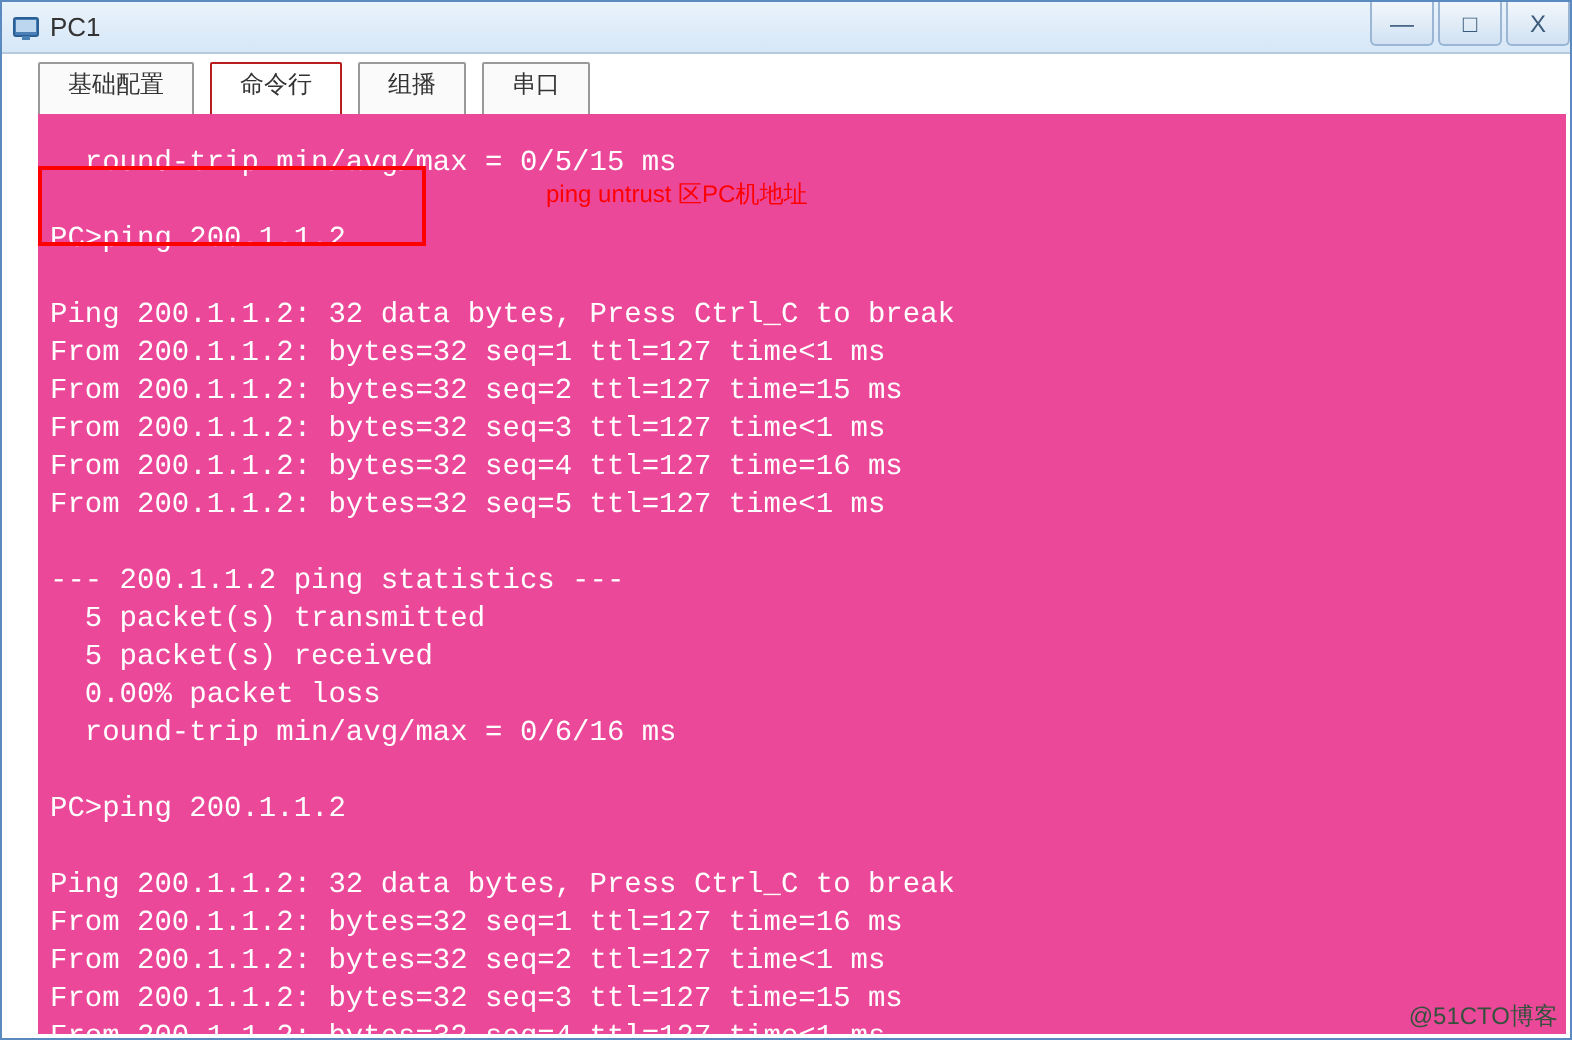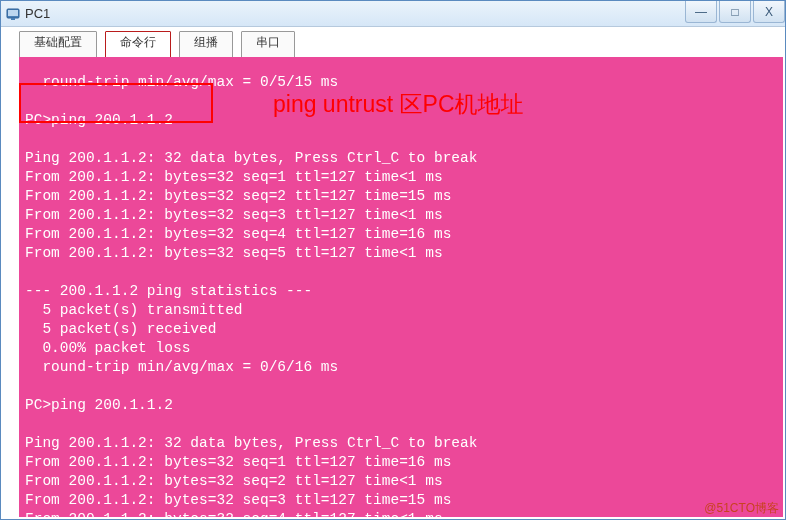--- a/index.html
+++ b/index.html
@@ -98,29 +98,29 @@
     }
     .highlight-box {
       position: absolute;
       border: 2px solid #ff0000;
       background: transparent;
       pointer-events: none;
     }
     .annotation {
       position: absolute;
       color: #ff0000;
-      font-size: 23px;
+      font-size: 12px;
       font-family: "Microsoft YaHei", Arial, sans-serif;
       pointer-events: none;
     }
     .watermark {
       position: absolute;
       bottom: 2px;
       right: 6px;
-      color: #c2410c;
+      color: #14532d;
       font-size: 12px;
       opacity: 0.85;
     }
   </style>
 </head>
 <body>
 
 <div class="window">
   <div class="titlebar">
     <div class="titlebar-left">

